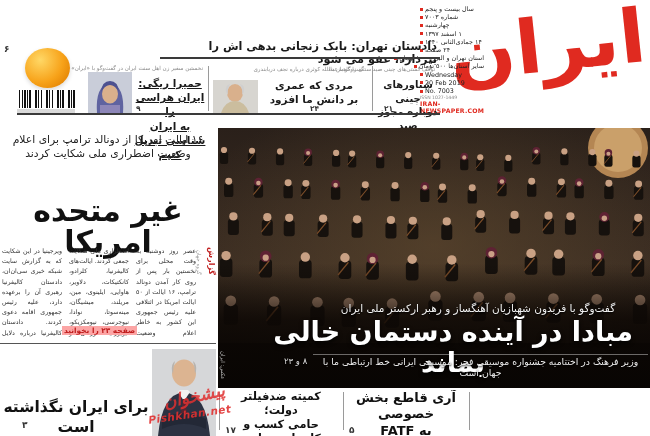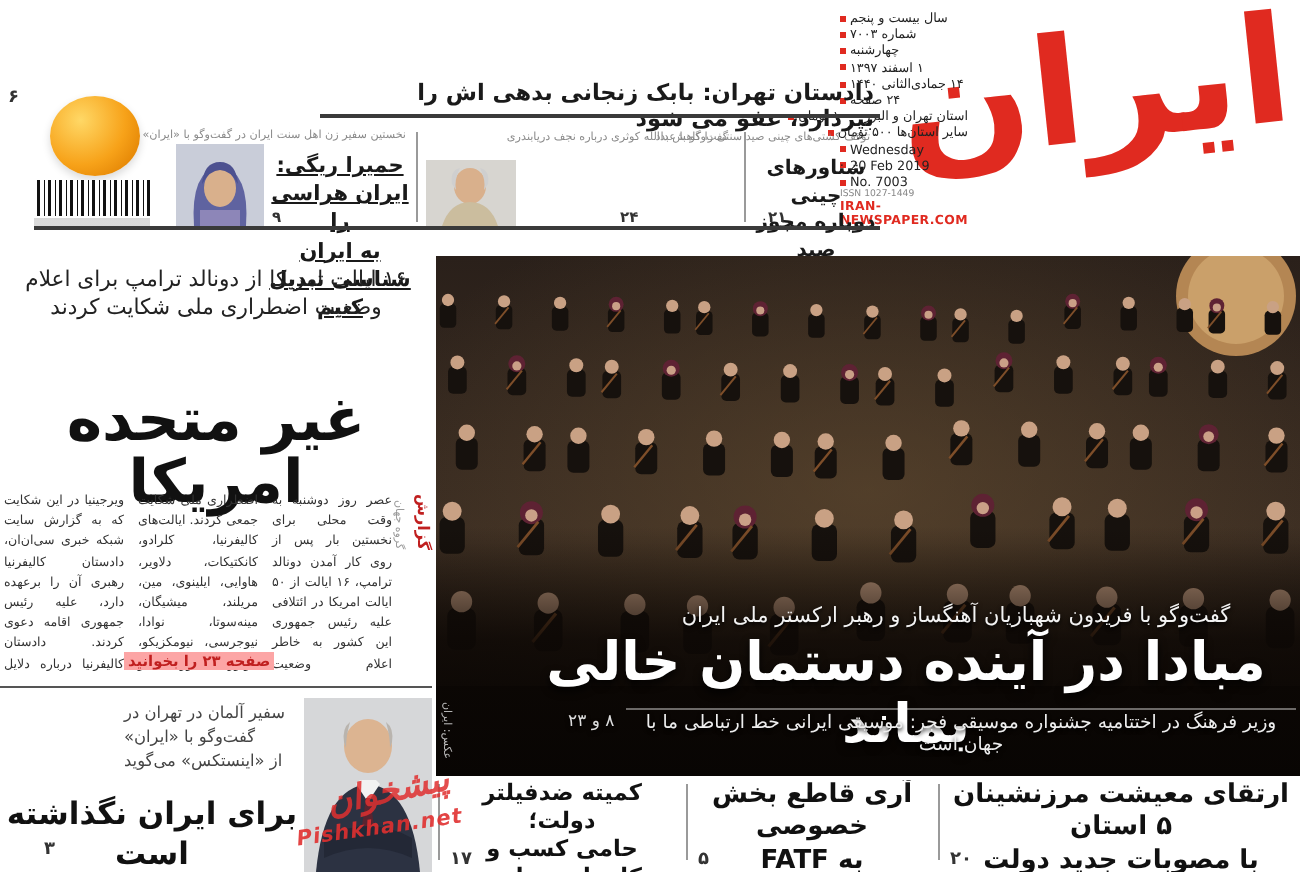--- a/index.html
+++ b/index.html
@@ -103,20 +103,24 @@
   <div class="abs photo" style="left:213px;top:80px;width:45px;height:33px;">
     <svg width="45" height="33">
       <rect width="45" height="33" fill="#d7d5d0"></rect>
       <ellipse cx="22" cy="13" rx="8" ry="9" fill="#d9b08c"></ellipse>
       <path d="M13 12 Q12 5 17 4 Q14 10 15 15 Z" fill="#cfcfcf"></path>
       <path d="M31 12 Q32 5 27 4 Q30 10 29 15 Z" fill="#cfcfcf"></path>
       <path d="M8 33 Q12 21 22 21 Q32 21 36 33 Z" fill="#cbbd9e"></path>
     </svg>
   </div>
   <div class="abs t-kick" style="right:286px;top:66px;">گفت‌وگو با عبدالله کوثری درباره نجف دریابندری</div>
+  <div class="abs t-title" style="left:262px;top:78px;width:104px;text-align:center;white-space:normal;">
+    <span>مردی که عمری</span><br>
+    <span>بر دانش ما افزود</span>
+  </div>
   <div class="abs t-page" style="left:310px;top:104px;">۲۴</div>
   <div class="abs vline" style="left:372px;top:66px;height:45px;"></div>
 
   <div class="abs t-kick" style="right:215px;top:66px;">توقف کشتی‌های چینی صید سنتی را کاهش داد</div>
   <div class="abs t-title" style="left:376px;top:78px;width:64px;text-align:center;white-space:normal;font-size:10px;">
     <span>شناورهای چینی</span><br>
     <span>دوباره مجوز صید می‌گیرند</span>
   </div>
   <div class="abs t-page" style="left:384px;top:104px;">۲۱</div>
 
@@ -134,24 +138,20 @@
   <div class="abs" style="right:434px;top:247px;height:50px;">
     <span class="section-label">گزارش</span>
     <span class="section-sub">گروه جهان</span>
   </div>
 
   <div class="abs bodytext" style="left:2px;top:246px;width:194px;">عصر روز دوشنبه به وقت محلی برای نخستین بار پس از روی کار آمدن دونالد ترامپ، ۱۶ ایالت از ۵۰ ایالت امریکا در ائتلافی علیه رئیس جمهوری این کشور به خاطر اعلام وضعیت اضطراری ملی شکایت جمعی کردند. ایالت‌های کالیفرنیا، کلرادو، کانکتیکات، دلاویر، هاوایی، ایلینوی، مین، مریلند، میشیگان، مینه‌سوتا، نوادا، نیوجرسی، نیومکزیکو، نیویورک، اورگان و ویرجینیا در این شکایت که به گزارش سایت شبکه خبری سی‌ان‌ان، دادستان کالیفرنیا رهبری آن را برعهده دارد، علیه رئیس جمهوری اقامه دعوی کردند. دادستان کالیفرنیا درباره دلایل طرح این شکایت گفت: ما قصد داریم مانع نقض قانون اساسی توسط رئیس جمهوری شویم. اجازه تقسیم و بین رفتن هزینه‌های کشور و شکاف و جدایی ایجاد نمی‌دهیم و پول مالیات‌دهندگان امریکایی را که به موجب قانون برای مردم کشور کار گذاشته شده است حفظ می‌کنیم. از نظر رئیس جمهوری این چالش‌ها به چشم نمی‌آید و ممکن است به خطر بیفتد. او تصریح کرد: اگر رئیس جمهوری بخواهد برای ایالت‌های مختلف به سلیقه خود اهداف مختلف تعیین کند، جامعه در معرض آسیب است؛ ما مدافع مردم هستیم و مردم ما در معرض آسیب هستند.</div>
   <div class="abs badge" style="left:62px;top:326px;">صفحه ۲۳ را بخوانید</div>
 
   <div class="abs hline" style="left:0;top:343px;width:216px;height:1px;background:#555;"></div>
 
-  <div class="abs iv-kick" style="left:62px;top:351px;width:92px;">
-    <span>سفیر آلمان در تهران در گفت‌وگو با «ایران»</span><br>
-    <span>از «اینستکس» می‌گوید</span>
-  </div>
   <div class="abs photo" style="left:152px;top:349px;width:64px;height:87px;">
     <svg width="64" height="87">
       <rect width="64" height="87" fill="#d6d7d9"></rect>
       <ellipse cx="32" cy="24" rx="12" ry="13.5" fill="#dcb491"></ellipse>
       <path d="M20 22 Q19 15 23 12 Q21 19 21 25 Z" fill="#b9b4ae"></path>
       <path d="M44 22 Q45 15 41 12 Q43 19 43 25 Z" fill="#b9b4ae"></path>
       <path d="M6 87 Q10 45 32 43 Q54 45 58 87 Z" fill="#2c3242"></path>
       <path d="M26 43 L32 52 L38 43 L36 41 L28 41 Z" fill="#f2f2f2"></path>
       <path d="M31 50 L33 50 L35 64 L32 68 L29 64 Z" fill="#5a2430"></path>
       <path d="M10 70 Q32 58 54 70 L54 80 Q32 70 10 80 Z" fill="#232836"></path>
@@ -380,28 +380,20 @@
     <div class="abs ph-title" style="left:40px;top:188px;width:390px;">مبادا در آینده دستمان خالی بماند</div>
     <div class="abs ph-kick" style="left:90px;top:174px;width:340px;">گفت‌وگو با فریدون شهبازیان آهنگساز و رهبر ارکستر ملی ایران</div>
     <div class="abs ph-sub" style="left:95px;top:226px;width:335px;">وزیر فرهنگ در اختتامیه جشنواره موسیقی فجر: موسیقی ایرانی خط ارتباطی ما با جهان است</div>
     <div class="abs ph-pages" style="left:66px;top:228px;">۸ و ۲۳</div>
   </div>
 
   <div class="abs vline" style="left:219px;top:392px;height:38px;"></div>
   <div class="abs vline" style="left:343px;top:392px;height:38px;"></div>
   <div class="abs vline" style="left:469px;top:392px;height:38px;"></div>
 
-  <div class="abs" style="left:473px;top:390px;width:175px;height:46px;overflow:hidden;">
-    <div class="b-title">
-      <span>ارتقای معیشت مرزنشینان ۵ استان</span><br>
-      <span>با مصوبات جدید دولت</span>
-    </div>
-
-    <div class="abs pagenum" style="left:2px;bottom:1px;">۲۰</div>
-  </div>
 
   <div class="abs" style="left:347px;top:390px;width:118px;height:46px;overflow:hidden;">
     <div class="b-title">
       <span>آری قاطع بخش خصوصی</span><br>
       <span>به FATF</span>
     </div>
 
     <div class="abs pagenum" style="left:2px;bottom:1px;">۵</div>
   </div>
 

